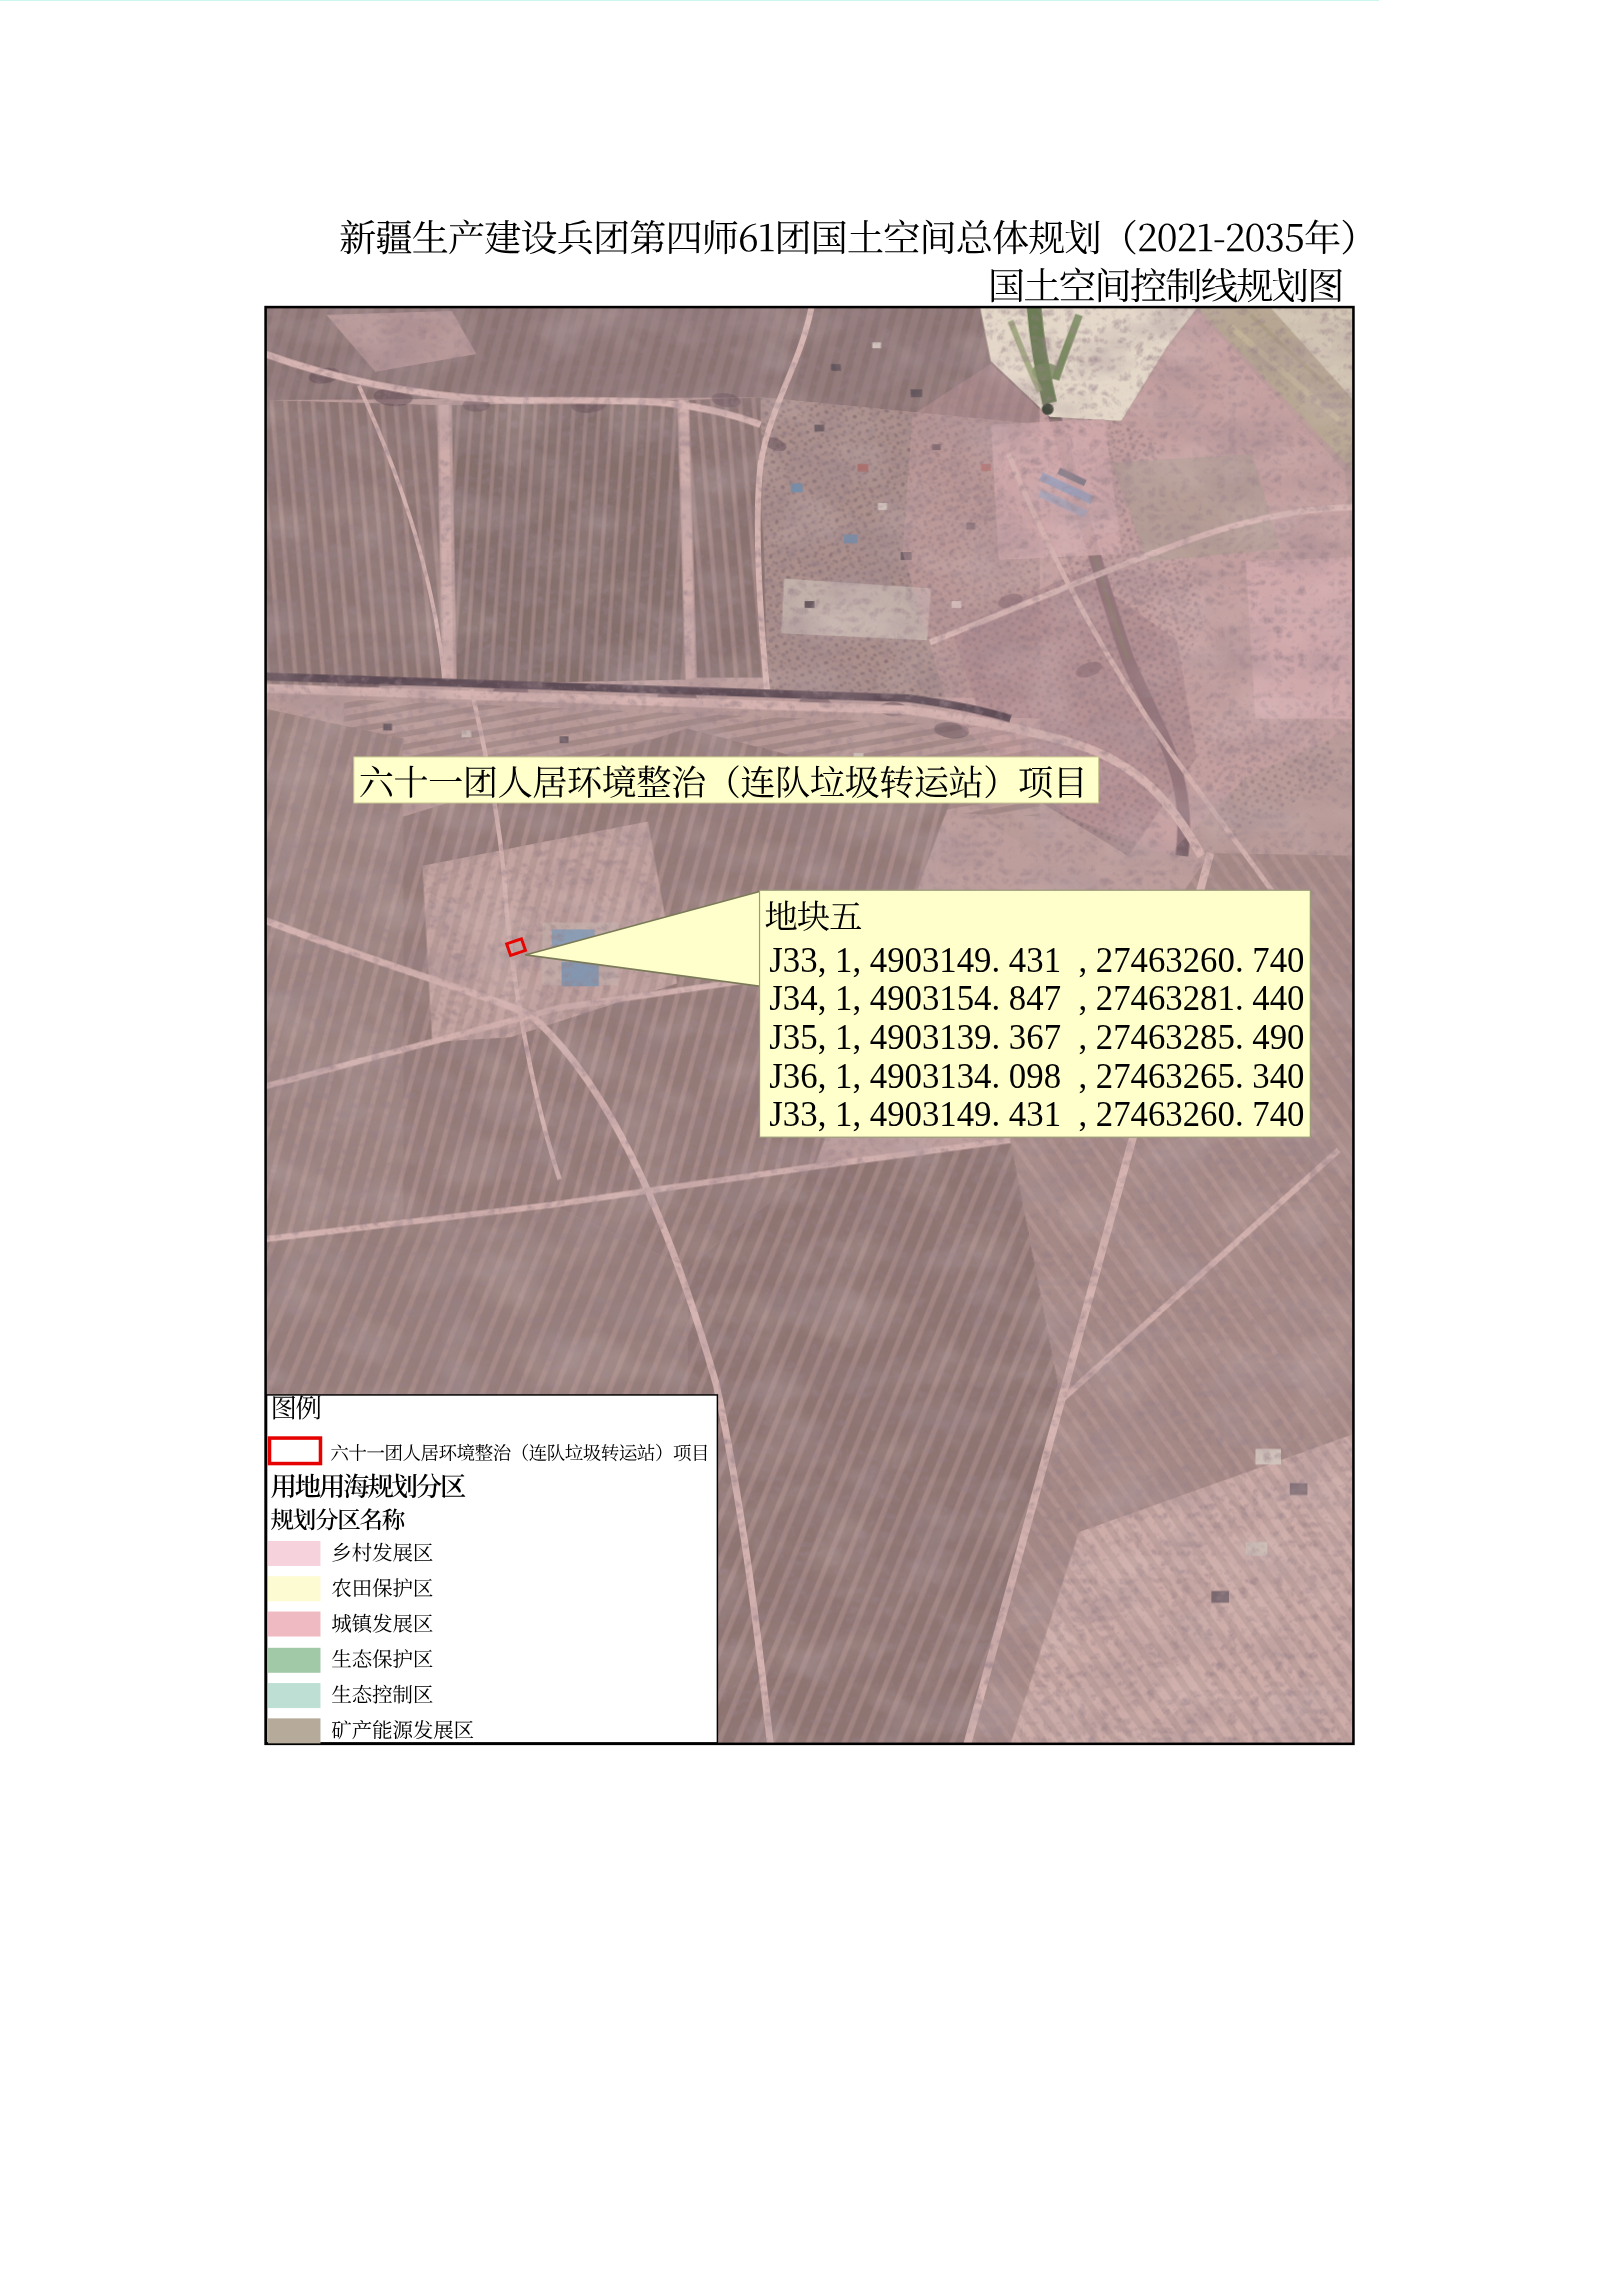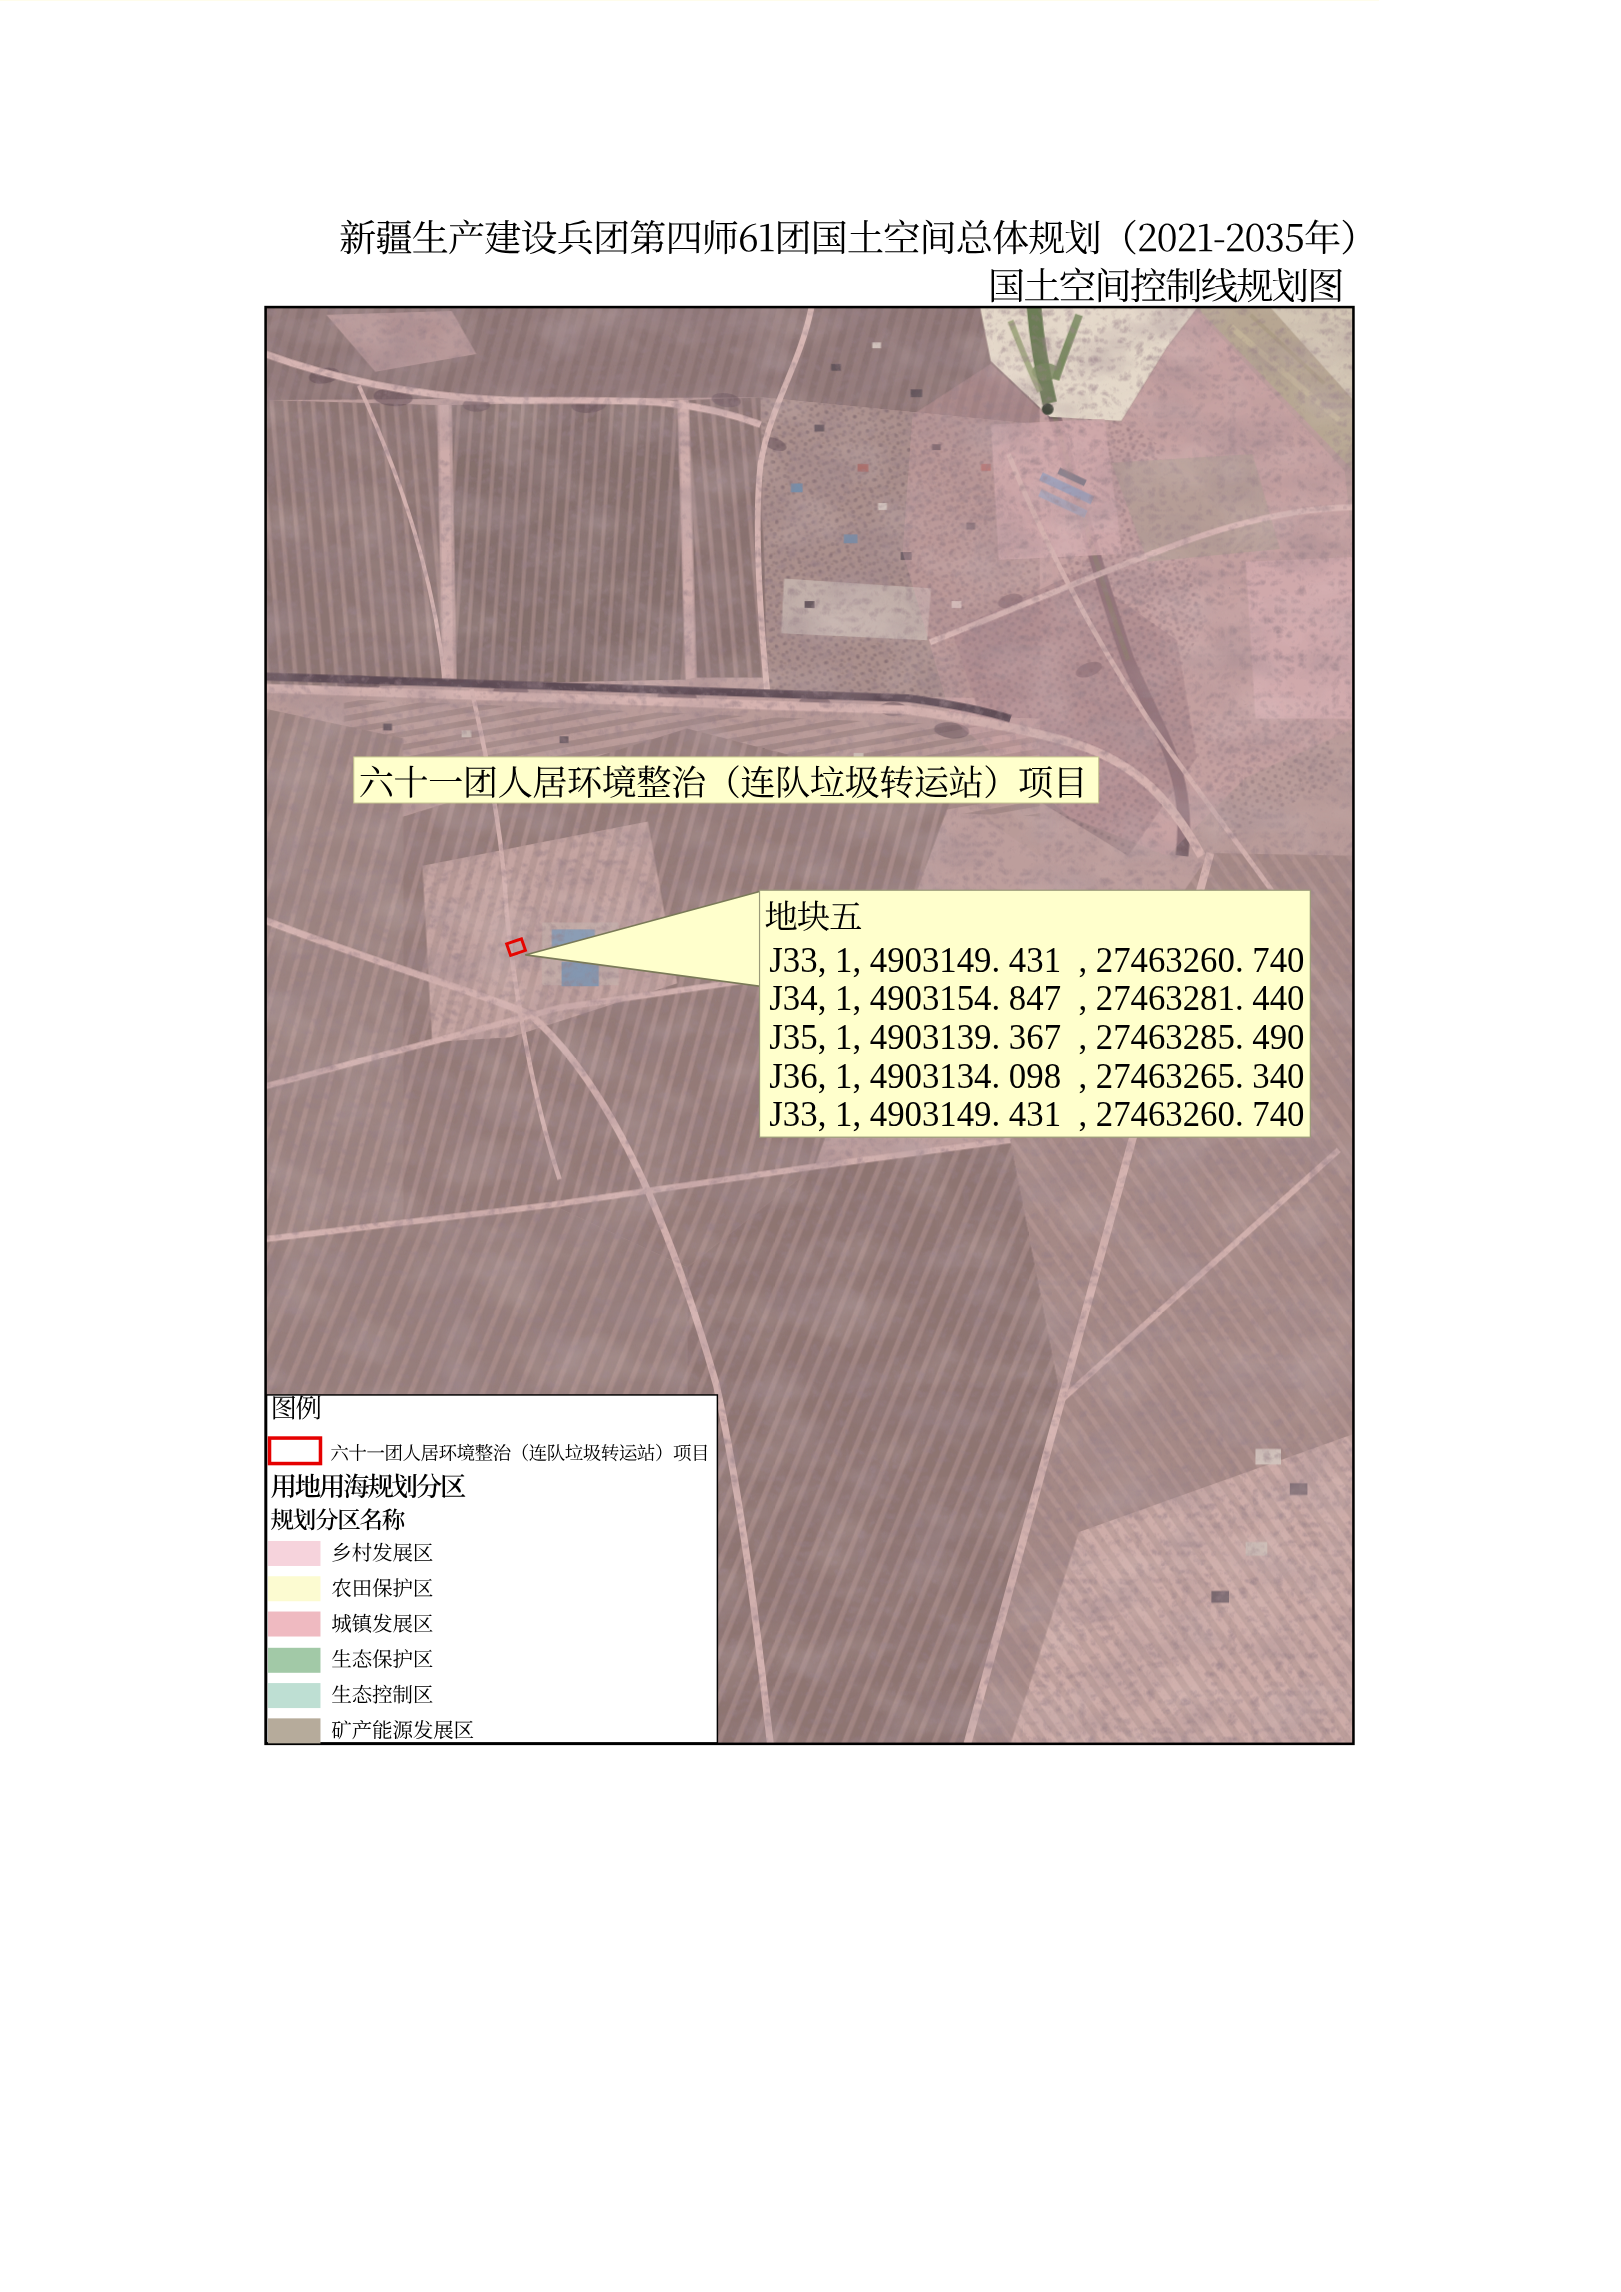--- a/index.html
+++ b/index.html
@@ -1,14 +1,14 @@
 <!DOCTYPE html>
 <html><head><meta charset="utf-8"><style>
 html,body{margin:0;padding:0;background:#fff}
-.page{position:relative;width:1379px;height:2293px;background:#fef9c3;font-family:"Liberation Serif",serif}
+.page{position:relative;width:1379px;height:2293px;background:#5eead4;font-family:"Liberation Serif",serif}
 </style></head><body>
 <div class="page">
 <svg width="1621" height="2293" viewBox="0 0 1654 2339">
 <defs>
 <clipPath id="mapclip">
           <rect x="271" y="313" width="1110" height="1466"></rect>
         </clipPath>
 <pattern id="sl1" width="14" height="40" patternUnits="userSpaceOnUse" patternTransform="rotate(-5)">
           <rect width="4.5" height="40" fill="#c2a39e" opacity="0.46"></rect>
         </pattern>

